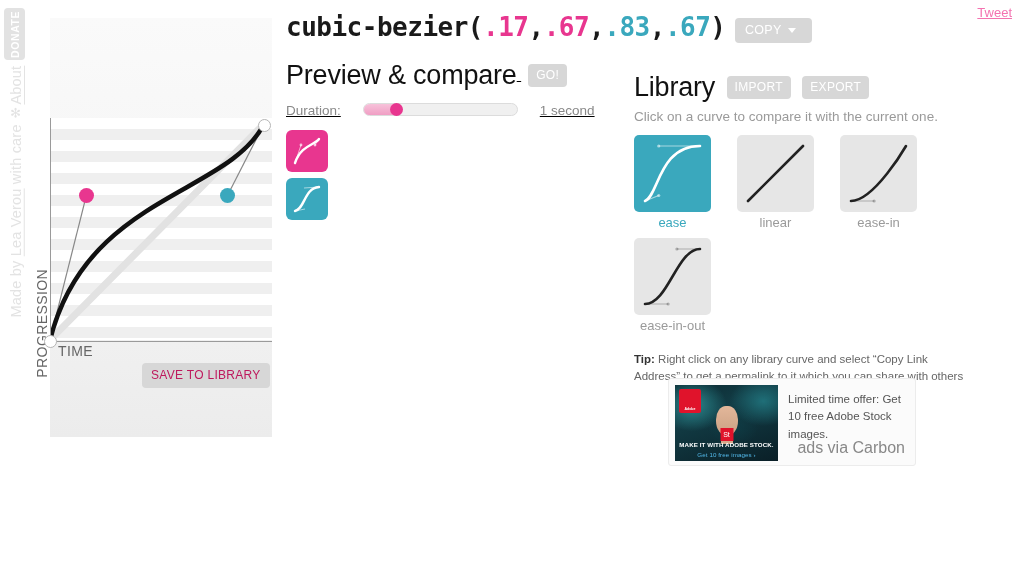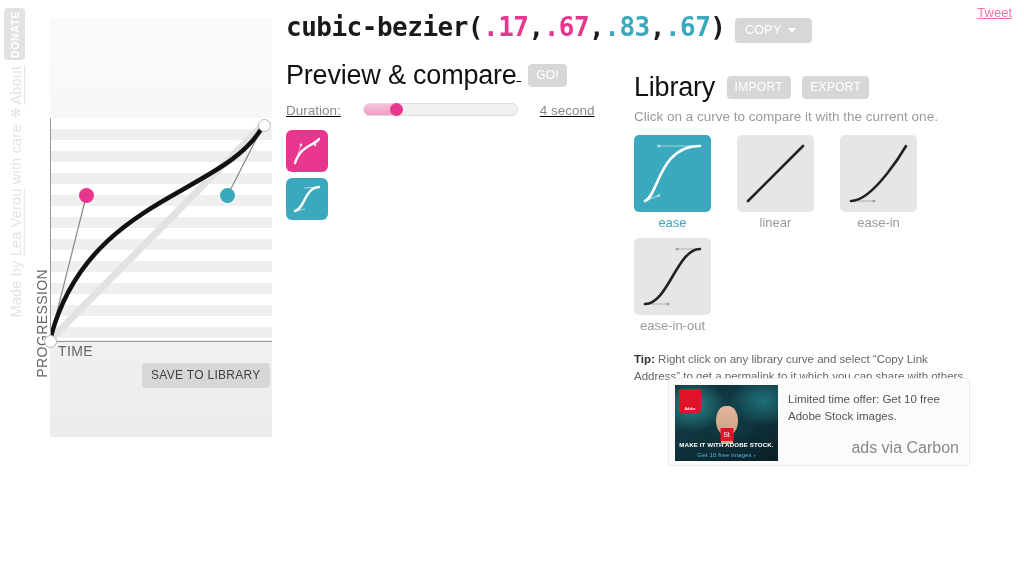--- a/index.html
+++ b/index.html
@@ -77,21 +77,21 @@
   #handle-p2 { background: #3aa8bd; left: 221px; top: 190px; }
   .endpoint {
     position: absolute; width: 13px; height: 13px; border-radius: 50%;
     background: #fff; border: 1px solid #b5b5b5;
   }
   #endpoint-start { left: 44px; top: 335px; }
   #endpoint-end   { left: 258px; top: 119px; }
   #save-library-btn {
     position: absolute; left: 142px; top: 363px;
     padding: 5px 9px 6px; background: #d7d7d7; border: none; border-radius: 4px;
-    color: #404040; font-size: 12px; letter-spacing: .3px; cursor: pointer;
+    color: #be185d; font-size: 12px; letter-spacing: .3px; cursor: pointer;
   }
 
   
   #bezier-title {
     position: absolute; left: 286px; top: 12px;
     font-family: "DejaVu Sans Mono", "Liberation Mono", monospace;
     font-size: 26px; font-weight: bold; color: #1a1a1a;
     letter-spacing: -0.5px; white-space: nowrap;
   }
   .val-p { color: #e8368f; }
@@ -168,21 +168,21 @@
   }
   .lib-item.selected .lib-label { color: #3aa8bd; }
   #library-tip {
     margin-top: 18px; width: 342px; font-size: 11.5px; color: #666; line-height: 1.45;
   }
   #library-tip b { color: #333; }
 
   
   #ad-panel {
     position: absolute; left: 668px; top: 378px;
-    width: 302px; height: 88px;
+    width: 248px; height: 88px;
     background: #fbfbfb; border: 1px solid #ececec; border-radius: 3px;
     display: flex; padding: 6px;
   }
   #ad-image {
     width: 103px; height: 76px; flex: 0 0 103px; position: relative;
     background: linear-gradient(160deg,#0c2b33 0%,#123c45 35%,#0a1f27 100%);
     overflow: hidden;
   }
   #ad-hair {
     position: absolute; inset: -10% -10% 20% -10%;
@@ -263,21 +263,21 @@
 
   <div id="preview-section">
     <h2 class="section-h">Preview &amp; compare</h2>
     <button class="pill-btn">GO!</button>
     <div id="duration-row">
       <span>Duration:</span>
       <div id="duration-slider">
         <div id="duration-fill" style="width: 23%;"></div>
         <div id="duration-thumb" style="left: 17%;"></div>
       </div>
-      <span id="duration-value">4 second</span>
+      <span id="duration-value">1 second</span>
     </div>
     <div id="preview-tiles">
       <div class="preview-tile" id="tile-current">
         <svg viewBox="0 0 42 42" width="42" height="42">
           <line x1="9" y1="33" x2="15" y2="15" stroke="#ffffff" stroke-opacity=".55" stroke-width="1"></line>
           <circle cx="15" cy="15" r="1.4" fill="#fff" fill-opacity=".7"></circle>
           <line x1="33" y1="9" x2="29" y2="15" stroke="#ffffff" stroke-opacity=".55" stroke-width="1"></line>
           <circle cx="29" cy="15" r="1.4" fill="#fff" fill-opacity=".7"></circle>
           <path d="M9,33 C15,15 29,15 33,9" fill="none" stroke="#fff" stroke-width="2.4" stroke-linecap="round"></path>
         </svg>

